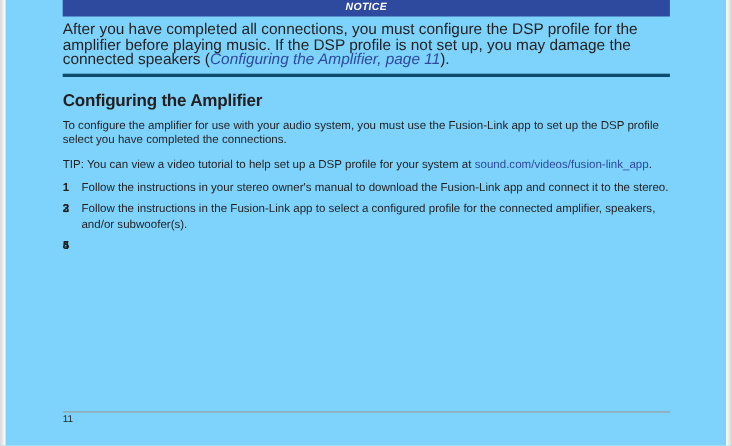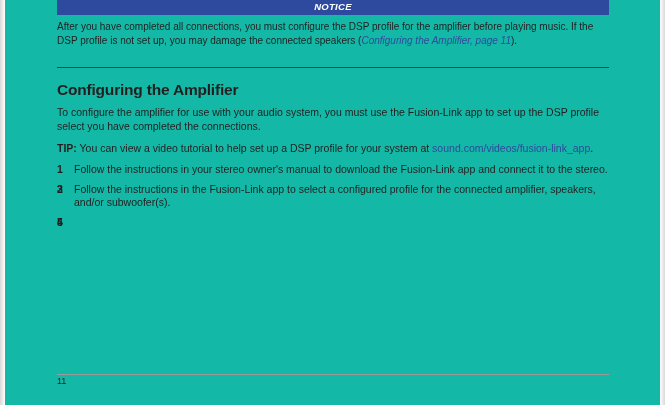--- a/index.html
+++ b/index.html
@@ -11,21 +11,21 @@
     height: 405px;
     background: #ffffff;
     font-family: "Liberation Sans", sans-serif;
     color: #231f20;
     overflow: hidden;
   }
   .page {
     position: relative;
     width: 665px;
     height: 405px;
-    background: #14b8a6;
+    background: #7dd3fc;
   }
   
   .edge-left {
     position: absolute;
     left: 0; top: 0;
     width: 5px; height: 405px;
     background: linear-gradient(to right, #d8d8d8, #ffffff);
   }
   .edge-right {
     position: absolute;
@@ -45,25 +45,25 @@
     text-align: center;
     font-weight: bold;
     font-style: italic;
     font-size: 9.5px;
     letter-spacing: 0.3px;
     padding: 2px 0 3px 0;
     height: 10px;
     line-height: 10px;
   }
   .notice-body {
-    font-size: 10px;
+    font-size: 14px;
     line-height: 13.6px;
     padding-top: 5px;
-    padding-bottom: 20px;
-    border-bottom: 1px solid #0c4a6e;
+    padding-bottom: 6px;
+    border-bottom: 3px solid #0c4a6e;
   }
   .italic { font-style: italic; }
   .link {
     color: #2e4a9e;
     text-decoration: none;
   }
   .link.italic { font-style: italic; }
   h2.section-title {
     font-size: 15.5px;
     font-weight: bold;
@@ -75,21 +75,21 @@
     font-size: 10.5px;
     line-height: 13.6px;
     margin: 0 0 9px 0;
   }
   p.tip-text {
     font-size: 10.5px;
     line-height: 13.6px;
     margin: 0 0 7px 0;
   }
   .tip-label {
-    font-weight: bold;
+    font-weight: normal;
   }
   ol.steps {
     margin: 0;
     padding: 0;
     list-style: none;
     counter-reset: step;
   }
   ol.steps > li {
     position: relative;
     font-size: 10.5px;

